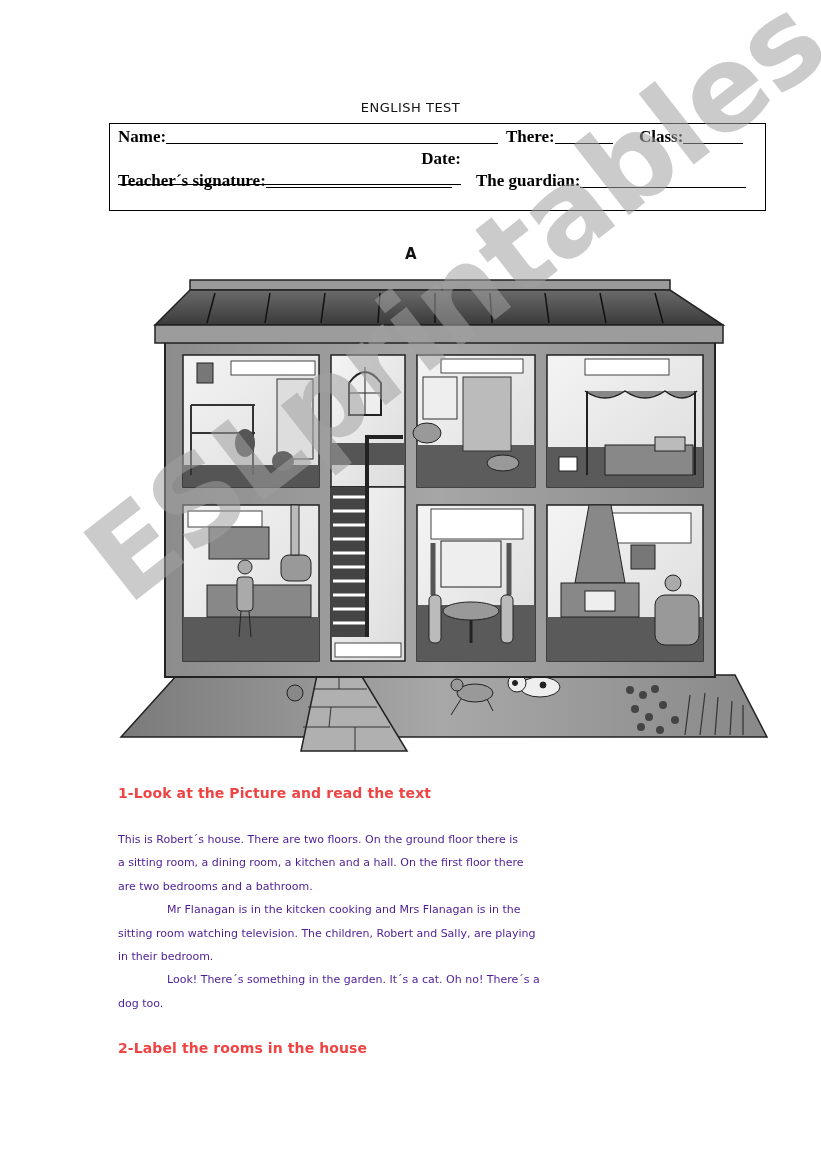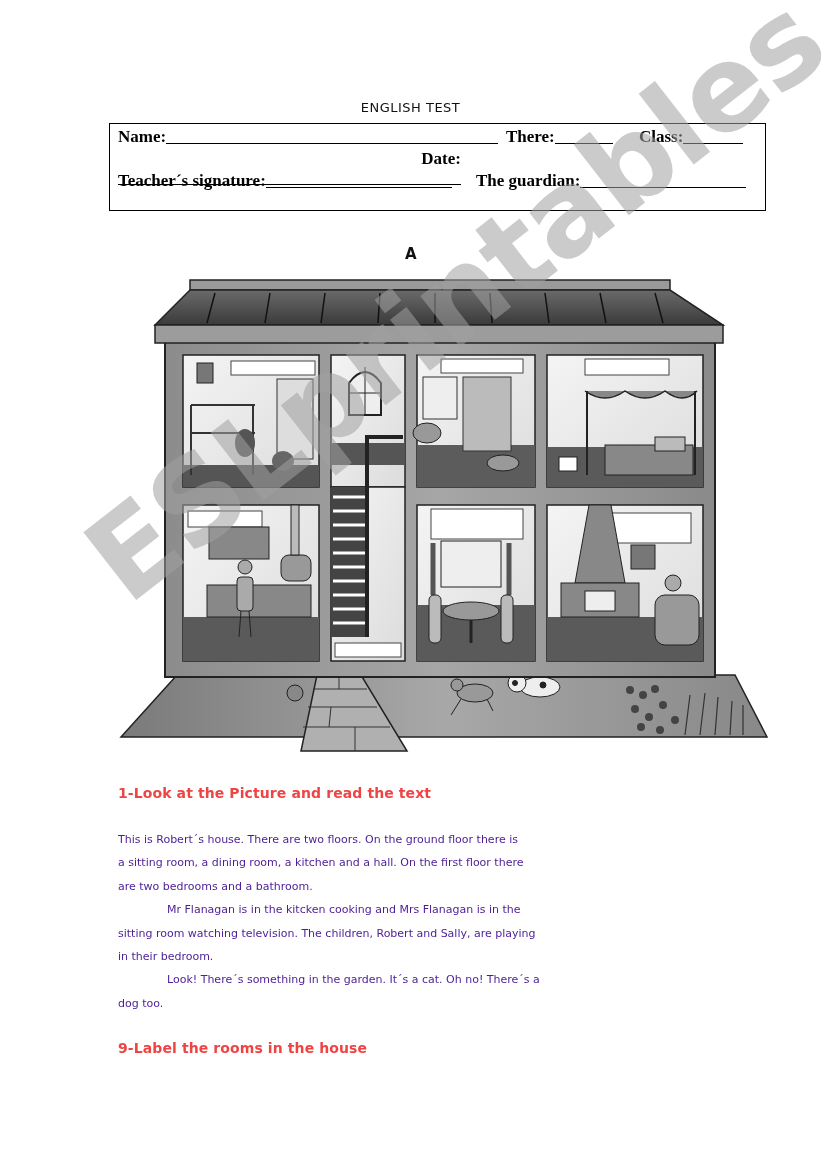--- a/index.html
+++ b/index.html
@@ -246,15 +246,15 @@
     <span class="line">This is Robert´s house. There are two floors. On the ground floor there is</span>
     <span class="line">a sitting room, a dining room, a kitchen and a hall. On the first floor there</span>
     <span class="line">are two bedrooms and a bathroom.</span>
     <span class="line indent">Mr Flanagan is in the kitcken cooking and Mrs Flanagan is in the</span>
     <span class="line">sitting room watching television. The children, Robert and Sally, are playing</span>
     <span class="line">in their bedroom.</span>
     <span class="line indent">Look! There´s something in the garden. It´s a cat. Oh no! There´s a</span>
     <span class="line">dog too.</span>
   </div>
 
-  <div class="section-heading" style="top:1040px;">9-Label the rooms in the house</div>
+  <div class="section-heading" style="top:1040px;">2-Label the rooms in the house</div>
 
 </div>
 
 </body></html>

